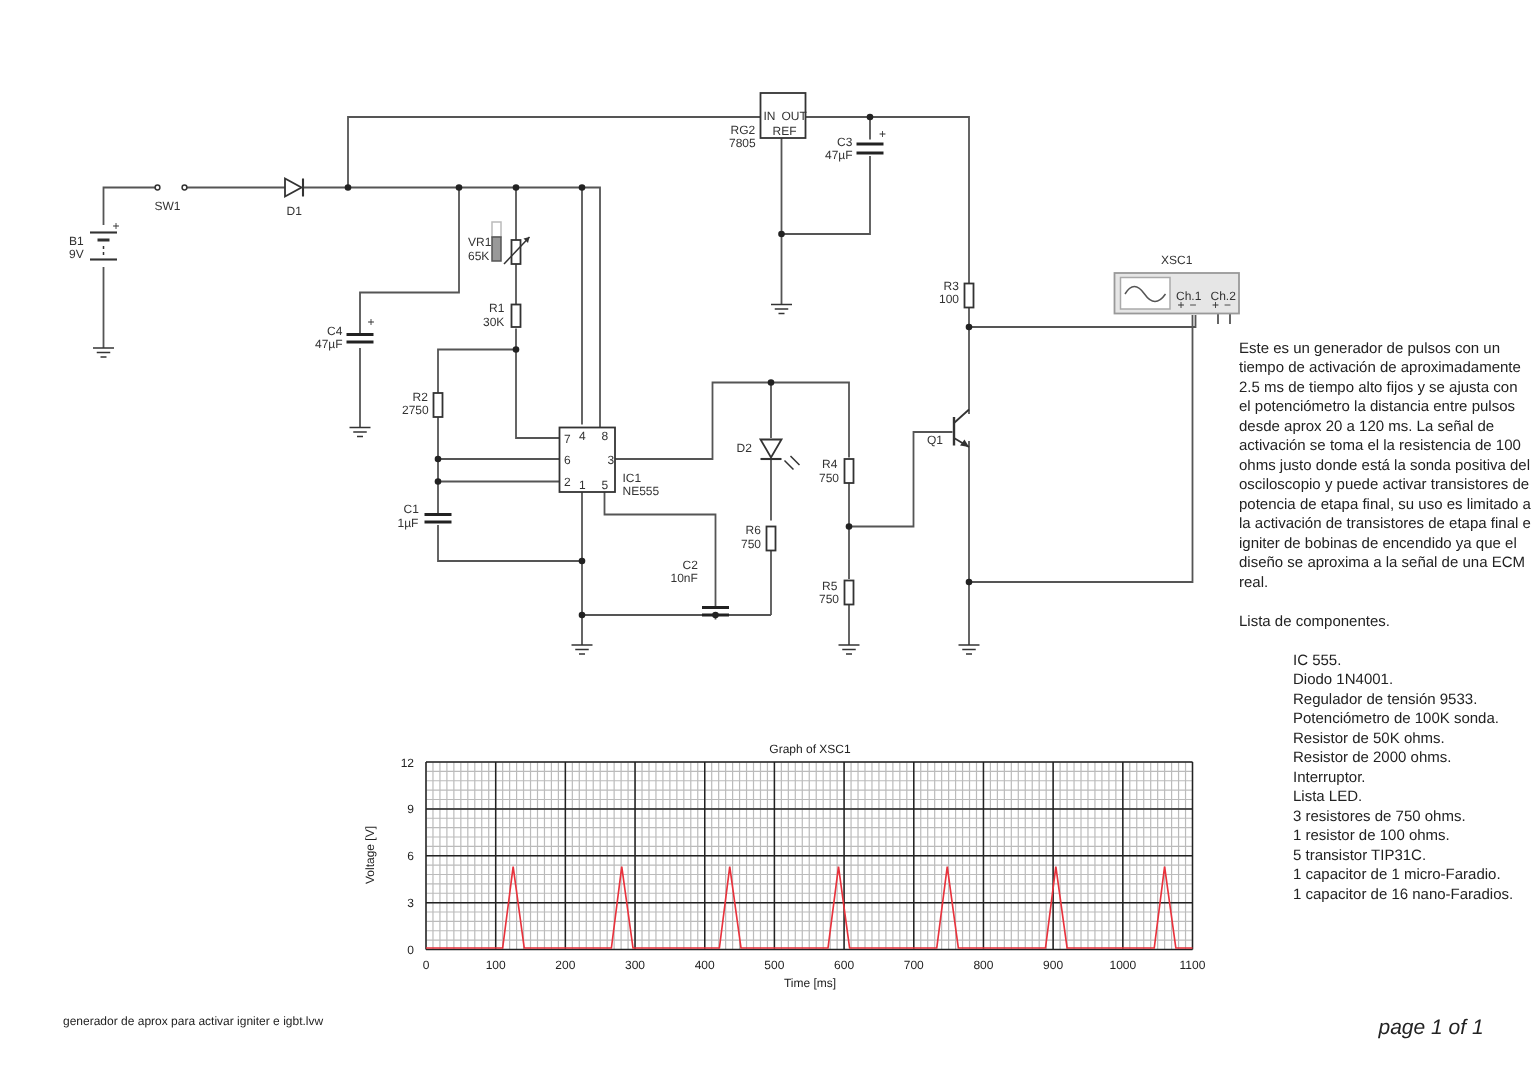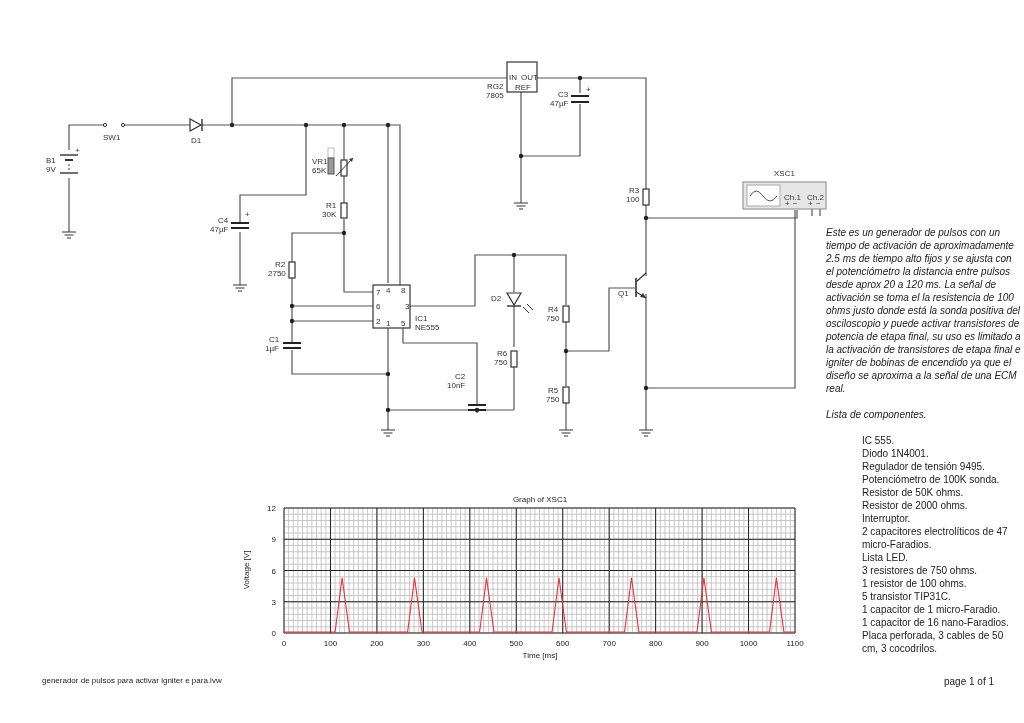--- a/index.html
+++ b/index.html
@@ -3,25 +3,25 @@
 <meta charset="utf-8">
 <style>
   html,body{margin:0;padding:0;background:#fff;}
   body{width:1024px;height:723px;position:relative;overflow:hidden;font-family:"Liberation Sans",sans-serif;color:#333;}
   #schem{position:absolute;left:0;top:0;}
   .lbl{font-family:"Liberation Sans",sans-serif;font-size:8px;fill:#333;}
   .wire{stroke:#555;stroke-width:1.2;fill:none;}
   .comp{stroke:#333;stroke-width:1.2;fill:#fff;}
   .dot{fill:#222;}
   #desc{position:absolute;left:826px;top:226px;width:196px;font-size:10px;line-height:13px;color:#222;}
-  #desc p{margin:0 0 13px 0;font-style:italic;}
+  #desc p{margin:0 0 13px 0;}
   #parts{margin:0;padding:0;list-style:none;}
   #parts li{margin:0;padding-left:36px;}
   #footer-left{position:absolute;left:42px;top:676px;font-size:8px;color:#222;}
-  #footer-right{position:absolute;left:944px;top:676px;font-size:10px;color:#222;}
+  #footer-right{position:absolute;left:919px;top:676px;font-size:14px;color:#222;font-style:italic;}
   #chart{position:absolute;left:230px;top:490px;}
   .tick{font-family:"Liberation Sans",sans-serif;font-size:8px;fill:#222;}
 </style>
 </head>
 <body>
 
 <svg id="schem" width="1024" height="490">
 
   <g>
 
@@ -284,33 +284,31 @@
       </g>
   </g>
 </svg>
 
 <div id="desc">
   <p>Este es un generador de pulsos con un tiempo de activación de aproximadamente 2.5 ms de tiempo alto fijos y se ajusta con el potenciómetro la distancia entre pulsos desde aprox 20 a 120 ms. La señal de activación se toma el la resistencia de 100 ohms justo donde está la sonda positiva del osciloscopio y puede activar transistores de potencia de etapa final, su uso es limitado a la activación de transistores de etapa final e igniter de bobinas de encendido ya que el diseño se aproxima a la señal de una ECM real.</p>
   <p>Lista de componentes.</p>
   <ul id="parts">
       <li>IC 555.</li>
       <li>Diodo 1N4001.</li>
-      <li>Regulador de tensión 9495.</li>
+      <li>Regulador de tensión 9533.</li>
       <li>Potenciómetro de 100K sonda.</li>
       <li>Resistor de 50K ohms.</li>
       <li>Resistor de 2000 ohms.</li>
       <li>Interruptor.</li>
-      <li>2 capacitores electrolíticos de 47 micro-Faradios.</li>
       <li>Lista LED.</li>
       <li>3 resistores de 750 ohms.</li>
       <li>1 resistor de 100 ohms.</li>
       <li>5 transistor TIP31C.</li>
       <li>1 capacitor de 1 micro-Faradio.</li>
       <li>1 capacitor de 16 nano-Faradios.</li>
-      <li>Placa perforada, 3 cables de 50 cm, 3 cocodrilos.</li>
     </ul>
 </div>
 
 <svg id="chart" width="580" height="180">
   <text id="chart-title" class="tick" x="310" y="12" text-anchor="middle">Graph of XSC1</text>
   <g id="grid-minor">
       <rect x="54" y="18" width="511" height="125" fill="#fff" stroke="none"></rect>
       <line x1="54" y1="18" x2="54" y2="143" stroke="#bbbbbb" stroke-width="0.8"></line>
       <line x1="58.64545454545455" y1="18" x2="58.64545454545455" y2="143" stroke="#bbbbbb" stroke-width="0.8"></line>
       <line x1="63.29090909090909" y1="18" x2="63.29090909090909" y2="143" stroke="#bbbbbb" stroke-width="0.8"></line>
@@ -484,14 +482,14 @@
       <text x="46" y="52.25" text-anchor="end" class="tick">9</text>
       <text x="46" y="21" text-anchor="end" class="tick">12</text>
     </g>
   <g id="traces">
       <polyline points="54.0,142.0 105.1,142.0 112.1,87.8 119.5,142.0 177.6,142.0 184.5,87.8 192.0,142.0 249.6,142.0 256.5,87.8 264.0,142.0 322.0,142.0 329.0,87.8 336.4,142.0 394.5,142.0 401.5,87.8 408.9,142.0 467.0,142.0 473.9,87.8 481.4,142.0 539.5,142.0 546.4,87.8 553.9,142.0 565.0,142.0" fill="none" stroke="#e8323c" stroke-width="1.1"></polyline>
     </g>
   <text id="xlabel" class="tick" x="310" y="168" text-anchor="middle">Time [ms]</text>
   <text id="ylabel" class="tick" x="0" y="0" text-anchor="middle" transform="translate(19,80) rotate(-90)">Voltage [V]</text>
 </svg>
 
-<div id="footer-left">generador de pulsos para activar igniter e para.lvw</div>
+<div id="footer-left">generador de aprox para activar igniter e igbt.lvw</div>
 <div id="footer-right">page 1 of 1</div>
 
 </body></html>

